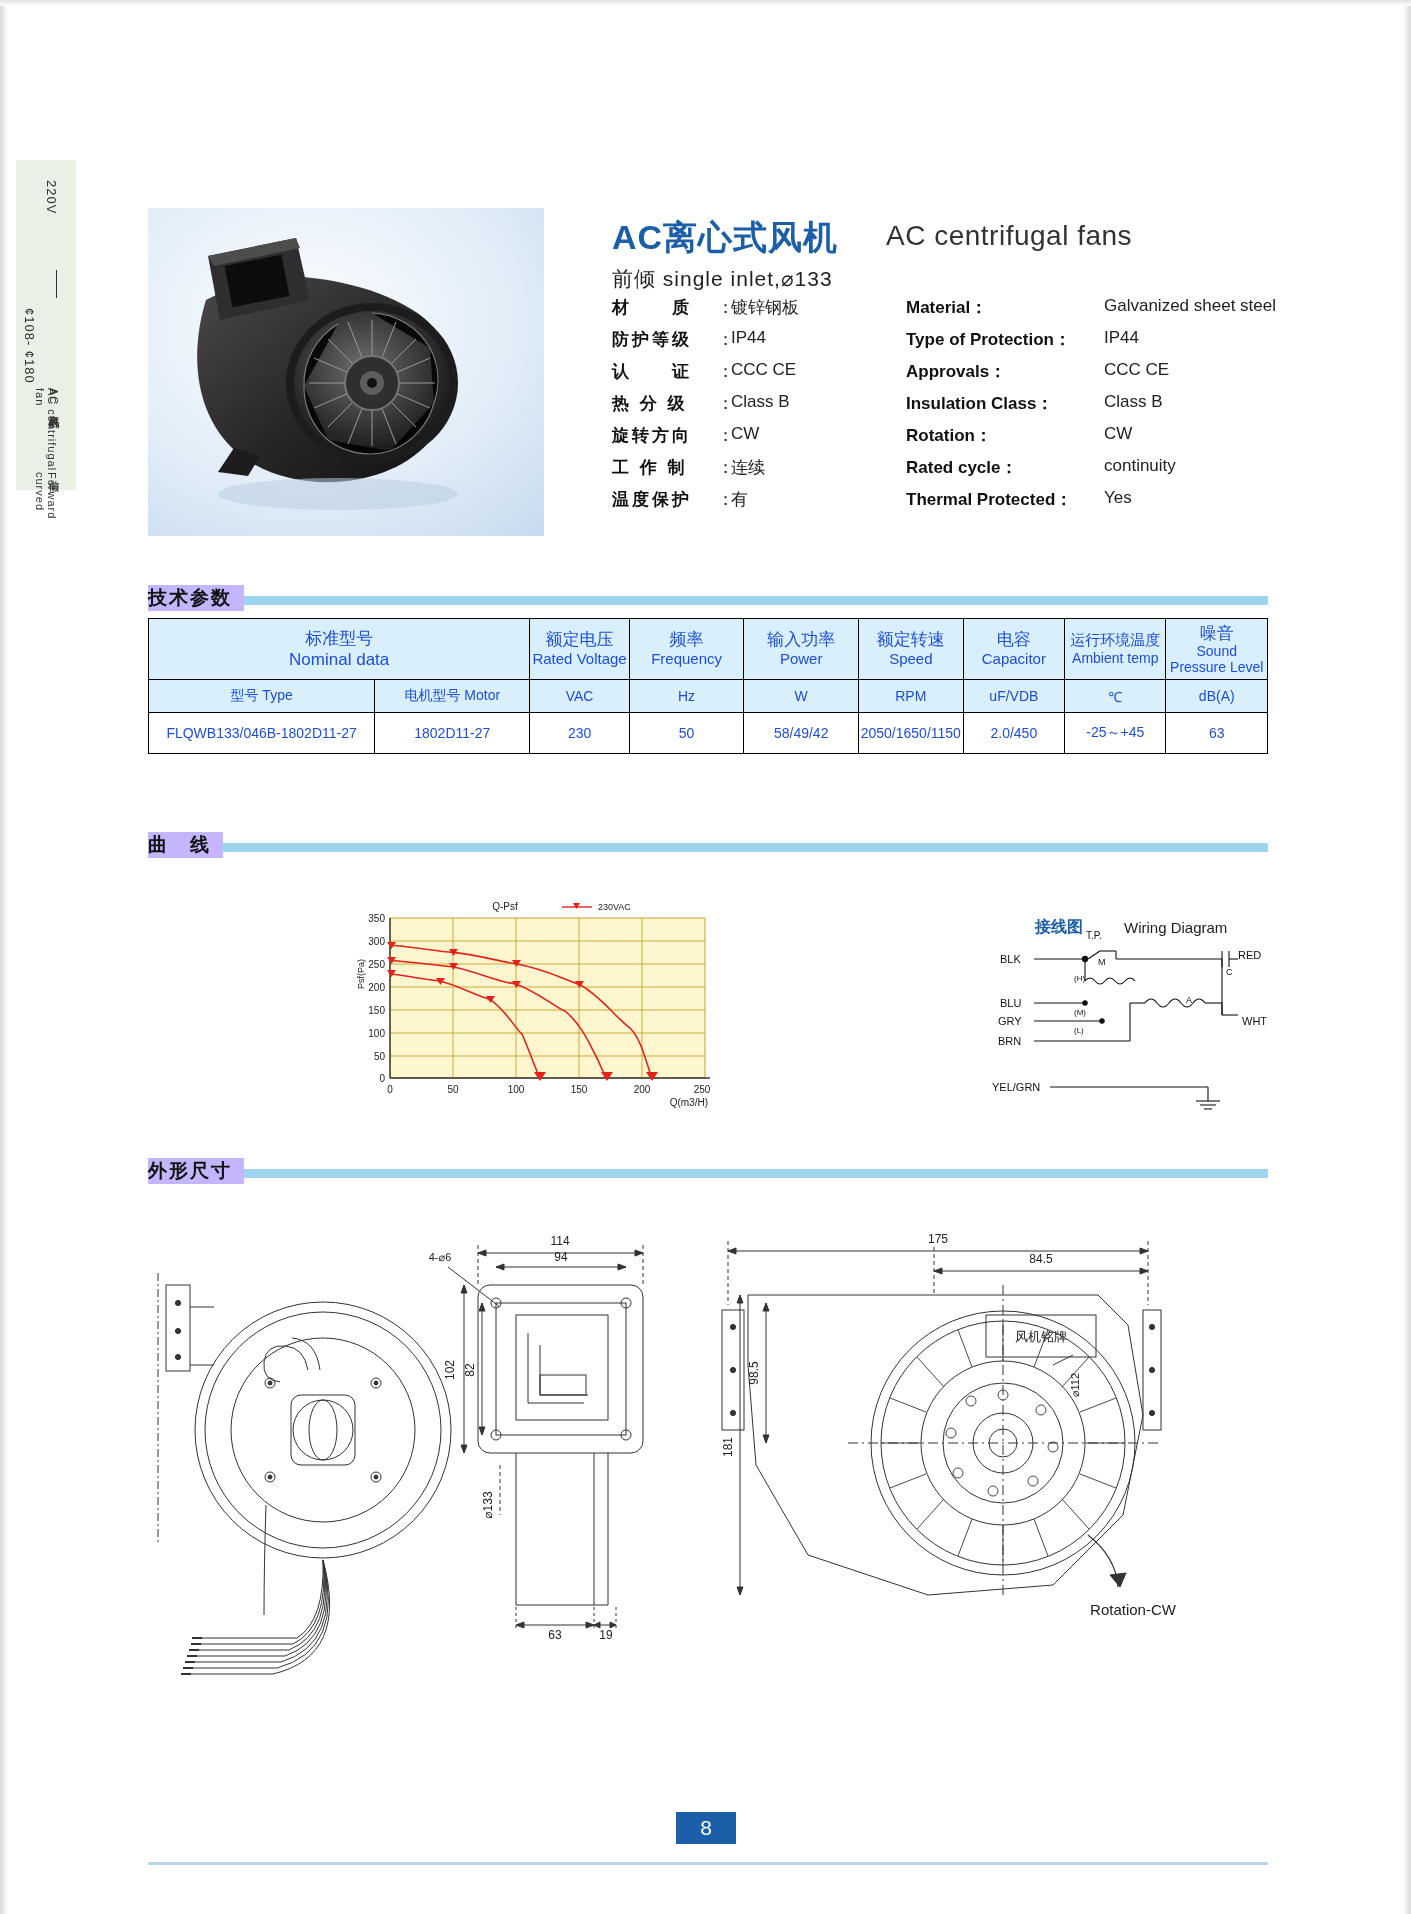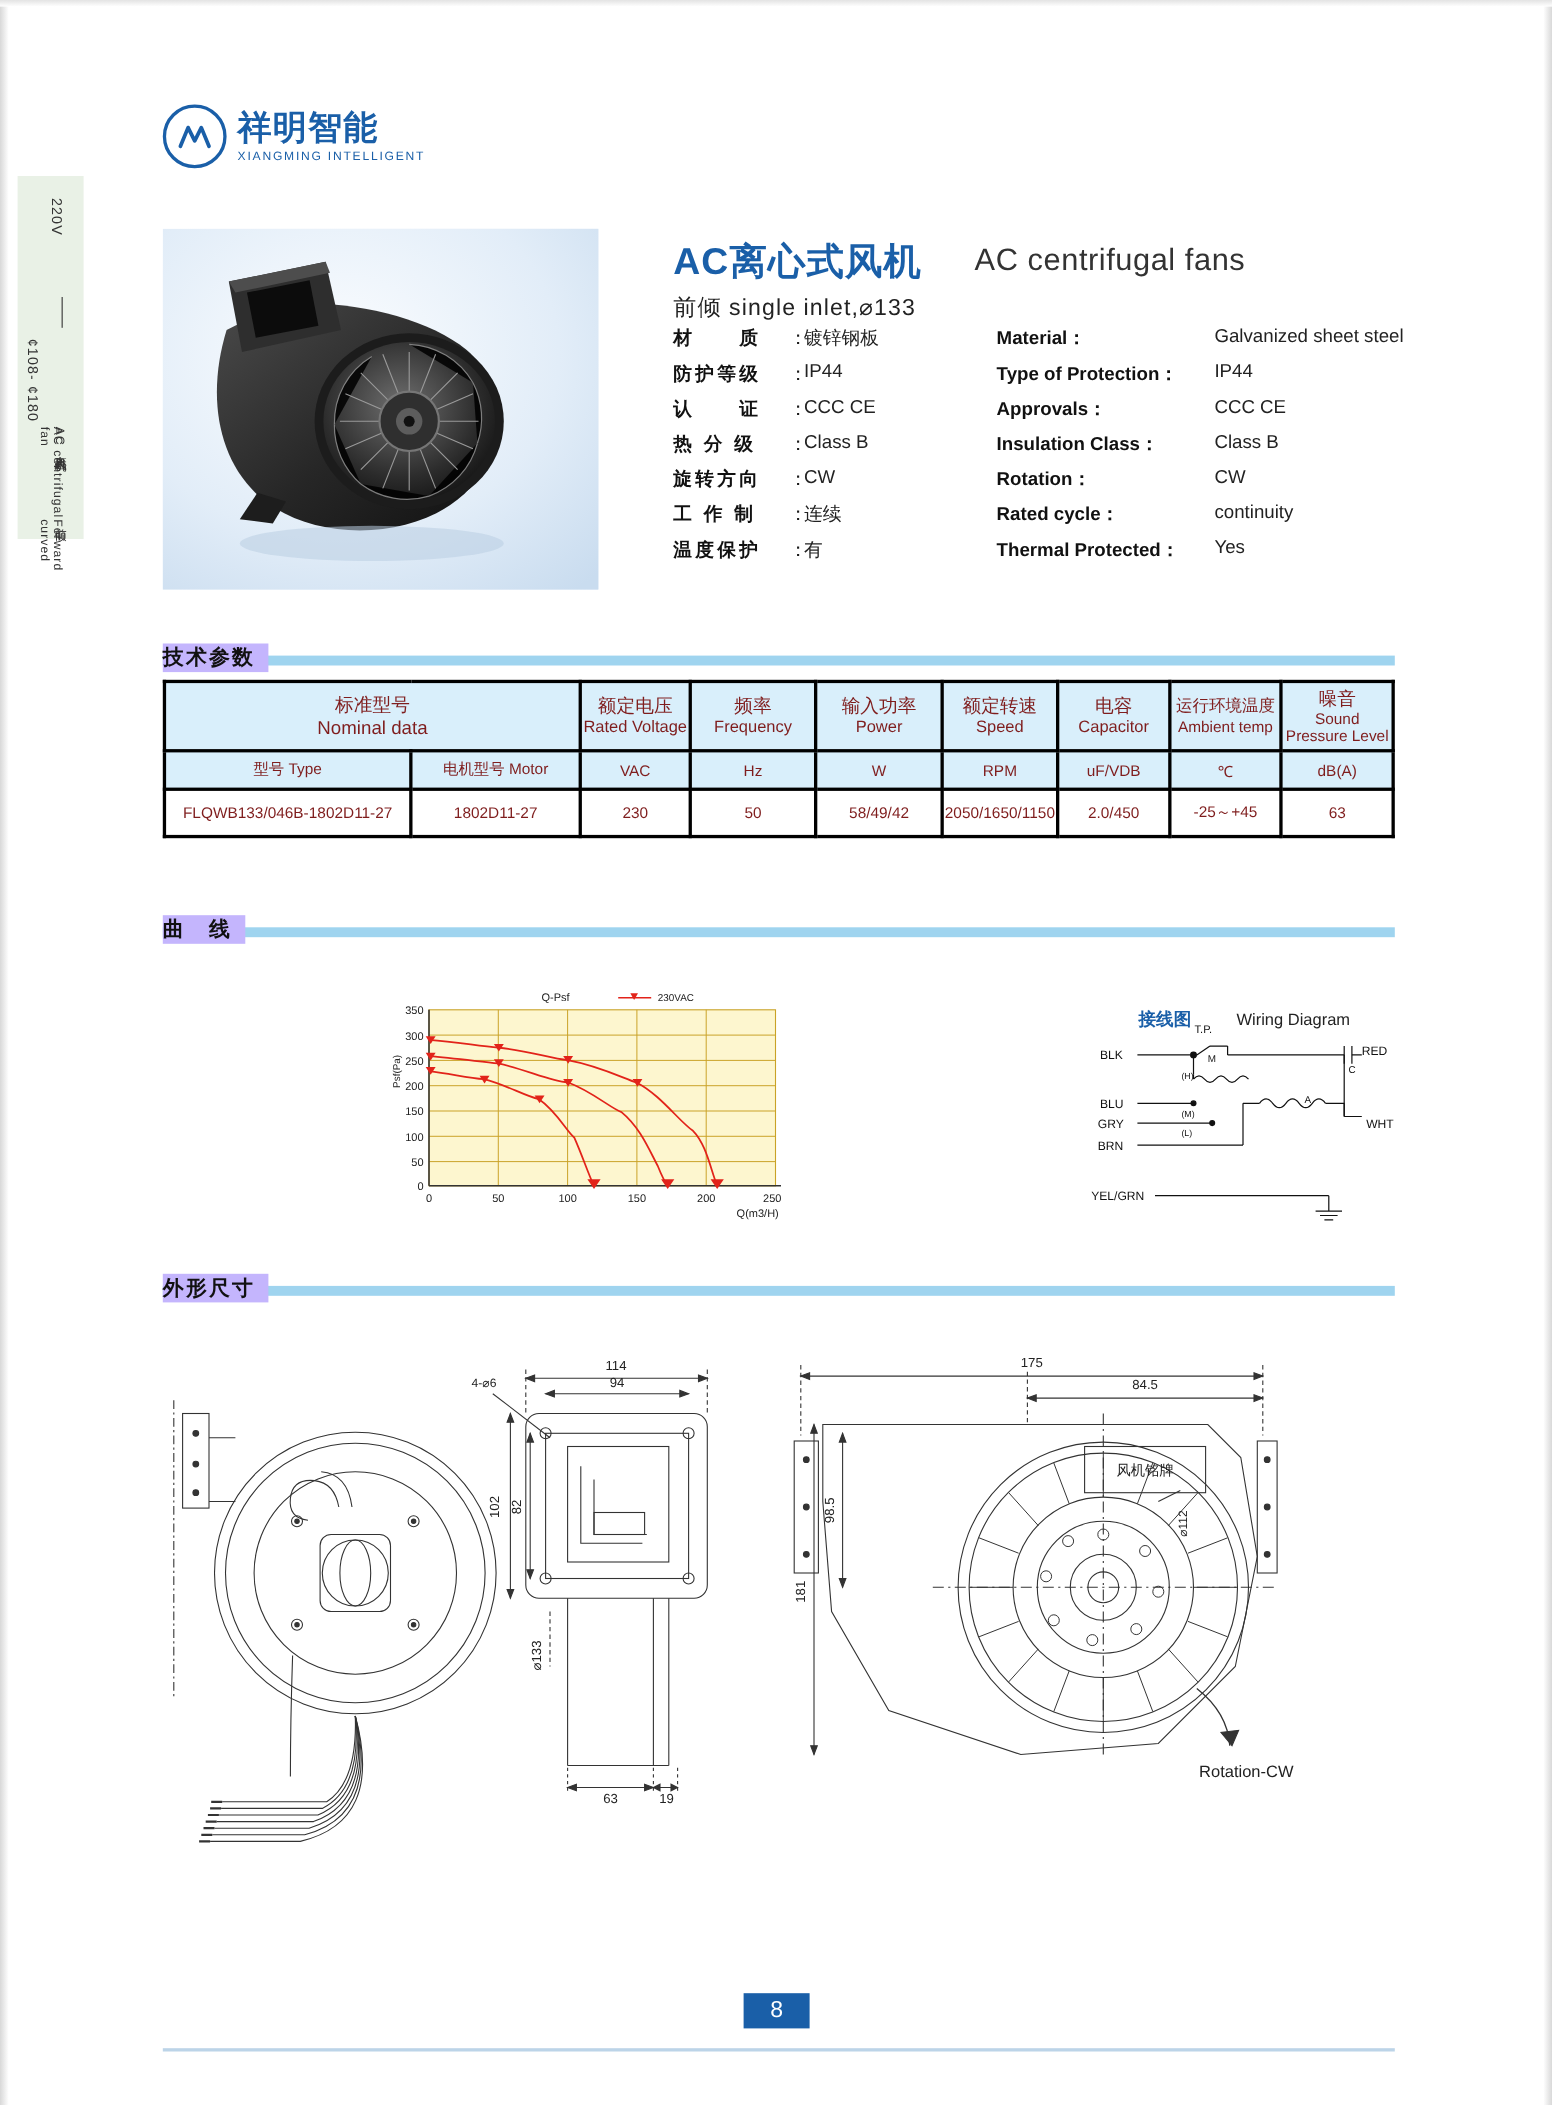--- a/index.html
+++ b/index.html
@@ -36,21 +36,21 @@
   .spec-en-label{width:198px;font-weight:bold;color:#111;}
   .spec-en-val{color:#222;}
 
   
   .sec{position:absolute;height:26px;}
   .sec .sec-title{position:absolute;left:0;top:0;font-size:19px;font-weight:bold;color:#111;letter-spacing:2px;background:#c4b5fd;padding-right:12px;z-index:2;}
   .sec .sec-bar{position:absolute;left:0;top:11px;right:0;height:9px;background:#9fd4ef;}
 
   
   table.data{position:absolute;left:148px;top:618px;width:1120px;border-collapse:collapse;font-size:15px;}
-  table.data td,table.data th{border:3px solid #000000;text-align:center;color:#7f1d1d;font-weight:normal;}
+  table.data td,table.data th{border:1px solid #000000;text-align:center;color:#1d4ed8;font-weight:normal;}
   table.data .hdr{background:#d9effb;height:58px;line-height:1.25;font-size:17px;}
   table.data .sub{background:#d9effb;height:30px;font-size:14px;}
   table.data .val{height:38px;font-size:14px;background:#fff;}
   .two-line{font-size:12px;line-height:1.15;}
 
   
   .curve-box{position:absolute;left:330px;top:900px;width:420px;height:220px;}
   .wiring{position:absolute;left:990px;top:915px;width:330px;height:200px;}
   .wiring-title-cn{position:absolute;left:1035px;top:917px;font-size:16px;font-weight:bold;color:#1a5fa8;}
   .wiring-title-en{position:absolute;left:1124px;top:919px;font-size:15px;color:#222;}
@@ -76,31 +76,20 @@
   <div class="side-tab">
     <div class="vtext side-v1">220V</div>
     <div class="side-rule"></div>
     <div class="vtext" style="left:6px;top:148px;font-size:13px;">¢108- ¢180</div>
     <div class="vtext" style="left:30px;top:228px;font-size:11px;">AC离心式风机</div>
     <div class="vtext" style="left:18px;top:228px;font-size:11px;">AC centrifugal fan</div>
     <div class="vtext" style="left:30px;top:312px;font-size:11px;">前倾</div>
     <div class="vtext" style="left:18px;top:312px;font-size:11px;">Forward curved</div>
   </div>
 
-  <div class="logo-wrap">
-    <div class="logo-mark">
-      <svg width="34" height="34" viewBox="0 0 34 34" aria-hidden="true">
-        <path d="M4 26 L11 9 L17 21 L23 9 L30 26" fill="none" stroke="#1a5fa8" stroke-width="3.4" stroke-linejoin="round" stroke-linecap="round"></path>
-      </svg>
-    </div>
-    <div>
-      <div class="logo-cn">祥明智能</div>
-      <div class="logo-en">XIANGMING INTELLIGENT</div>
-    </div>
-  </div>
 
   <div class="photo">
     <svg width="396" height="328" viewBox="0 0 396 328" aria-hidden="true">
       <defs>
         <radialGradient id="bg" cx="40%" cy="35%" r="85%">
           <stop offset="0%" stop-color="#fbfdff"></stop>
           <stop offset="60%" stop-color="#e2edf8"></stop>
           <stop offset="100%" stop-color="#c9dcef"></stop>
         </radialGradient>
         <linearGradient id="body" x1="0" y1="0" x2="1" y2="1">

